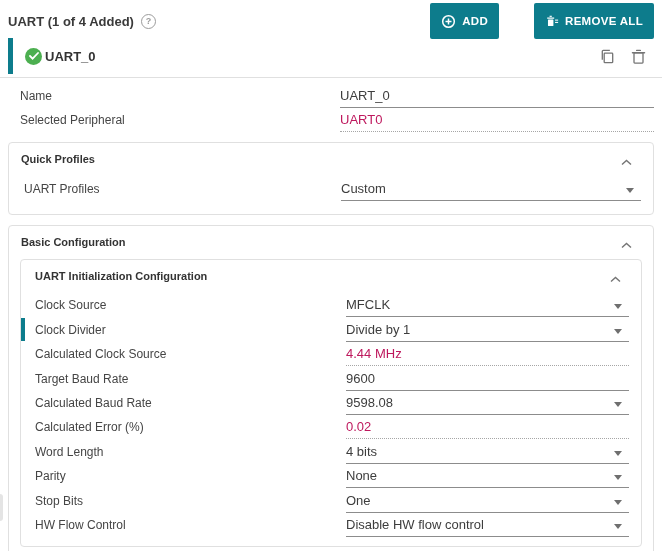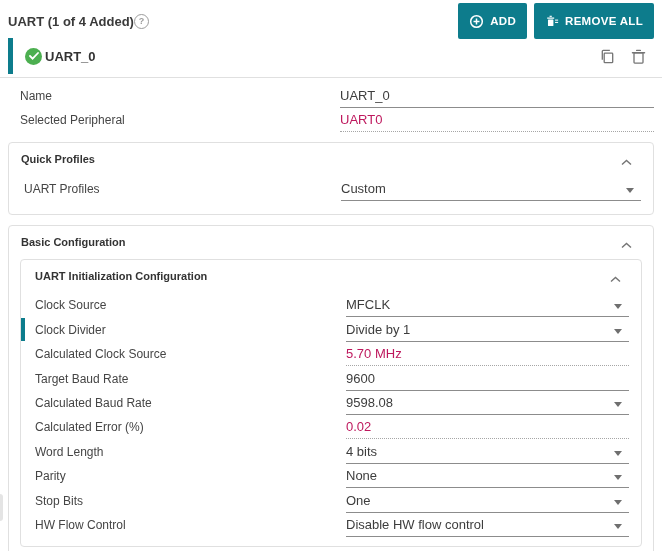--- a/index.html
+++ b/index.html
@@ -1,26 +1,26 @@
 <!DOCTYPE html>
 <html><head>
 <meta charset="utf-8">
 <style>
   html,body{margin:0;padding:0;width:662px;height:551px;overflow:hidden;background:#fff;
     font-family:"Liberation Sans","DejaVu Sans",sans-serif;color:#3d3d3d;}
   .page{position:relative;width:662px;height:551px;box-sizing:border-box;padding:0 8px;}
 
   
   .hdr{display:flex;align-items:center;justify-content:space-between;padding-top:7px;height:28px;}
-  .hdr-title{display:flex;align-items:center;font-size:13px;font-weight:bold;color:#3a3a3a;}
+  .hdr-title{display:flex;align-items:center;gap:7px;font-size:13px;font-weight:bold;color:#3a3a3a;}
   .help-icon{width:13px;height:13px;border:1px solid #9c9c9c;border-radius:50%;color:#9c9c9c;
     font-size:9px;font-weight:bold;display:flex;align-items:center;justify-content:center;line-height:1;}
   .hdr-btns{display:flex;gap:7px;}
   .btn{display:flex;align-items:center;gap:6px;background:#0d7c8c;color:#fff;border:none;border-radius:2px;
-    height:26px;padding:18px 11px;font-family:inherit;font-size:11.5px;font-weight:bold;letter-spacing:.3px;cursor:pointer;}
+    height:26px;padding:18px 11px;font-family:inherit;font-size:11.5px;font-weight:bold;letter-spacing:.3px;cursor:pointer;margin-left:28px;}
   .btn svg{display:block;}
 
   
   .inst{display:flex;align-items:center;height:36px;margin-top:3px;border-left:5px solid #0d7c8c;
     padding-left:12px;background:#fff;}
   .check-icon{width:17px;height:17px;border-radius:50%;background:#4caf50;display:flex;align-items:center;
     justify-content:center;margin-right:3px;}
   .inst-name{font-size:13px;font-weight:bold;color:#333;}
   .inst-icons{margin-left:auto;display:flex;gap:15px;padding-right:8px;}
   .icon-btn{background:none;border:none;padding:0;cursor:pointer;display:flex;}
@@ -191,21 +191,21 @@
     <span class="row-label">Clock Divider</span>
     <div class="field">
       <span class="value">Divide by 1</span>
       <span class="dd-arrow"></span>
     </div>
   </div>
           <div class="row type-readonly">
 
     <span class="row-label">Calculated Clock Source</span>
     <div class="field">
-      <span class="value">5.70 MHz</span>
+      <span class="value">4.44 MHz</span>
       
     </div>
   </div>
           <div class="row type-text">
 
     <span class="row-label">Target Baud Rate</span>
     <div class="field">
       <span class="value">9600</span>
       
     </div>

